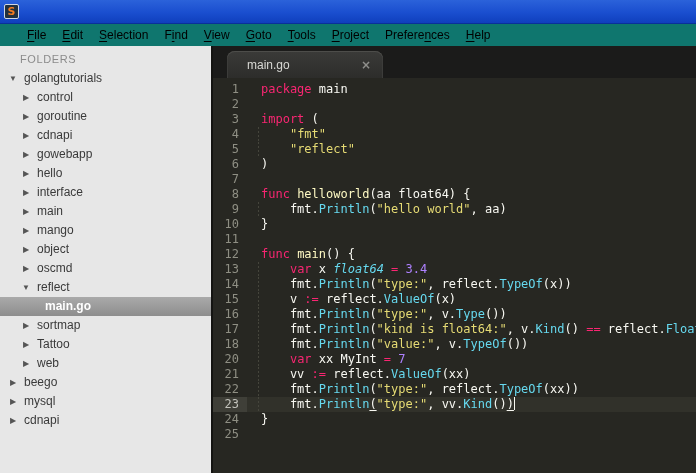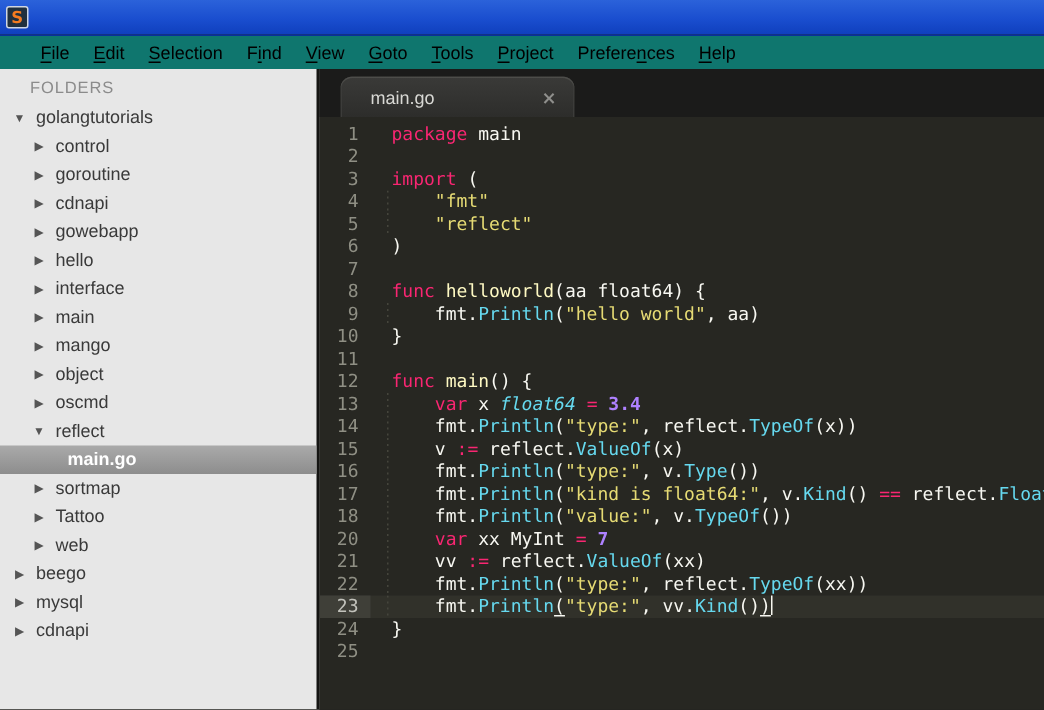--- a/index.html
+++ b/index.html
@@ -48,21 +48,21 @@
   .ln { width:34px; flex:0 0 34px; text-align:right; padding-right:8px; color:#8f8f84; user-select:none; }
   .ct { padding-left:14px; }
   .row.ind .ct { background:linear-gradient(#45453c 40%, rgba(0,0,0,0) 0) 11px 0/1px 4px repeat-y; }
   .row.cur { background:#31312a;align-items:center; }
   .row.cur .ln { background:#3f3f38; color:#c2c2bb; }
   .tok-kw  { color:#f92672; }
   .tok-fn  { color:#fef9c3; }
   .tok-typ { color:#66d9ef; font-style:italic; }
   .tok-call{ color:#66d9ef; }
   .tok-str { color:#e6db74; }
-  .tok-num { color:#ae81ff;font-weight:bold; }
+  .tok-num { color:#ae81ff; }
   .tok-pln { color:#f8f8f2; }
   .u { text-decoration:underline; text-underline-offset:2px; }
   .cursor { display:inline-block; width:1px; height:13px; background:#f8f8f0; vertical-align:-2px; }
 </style>
 </head>
 <body>
 
 <div class="window">
 
   <div class="titlebar">

